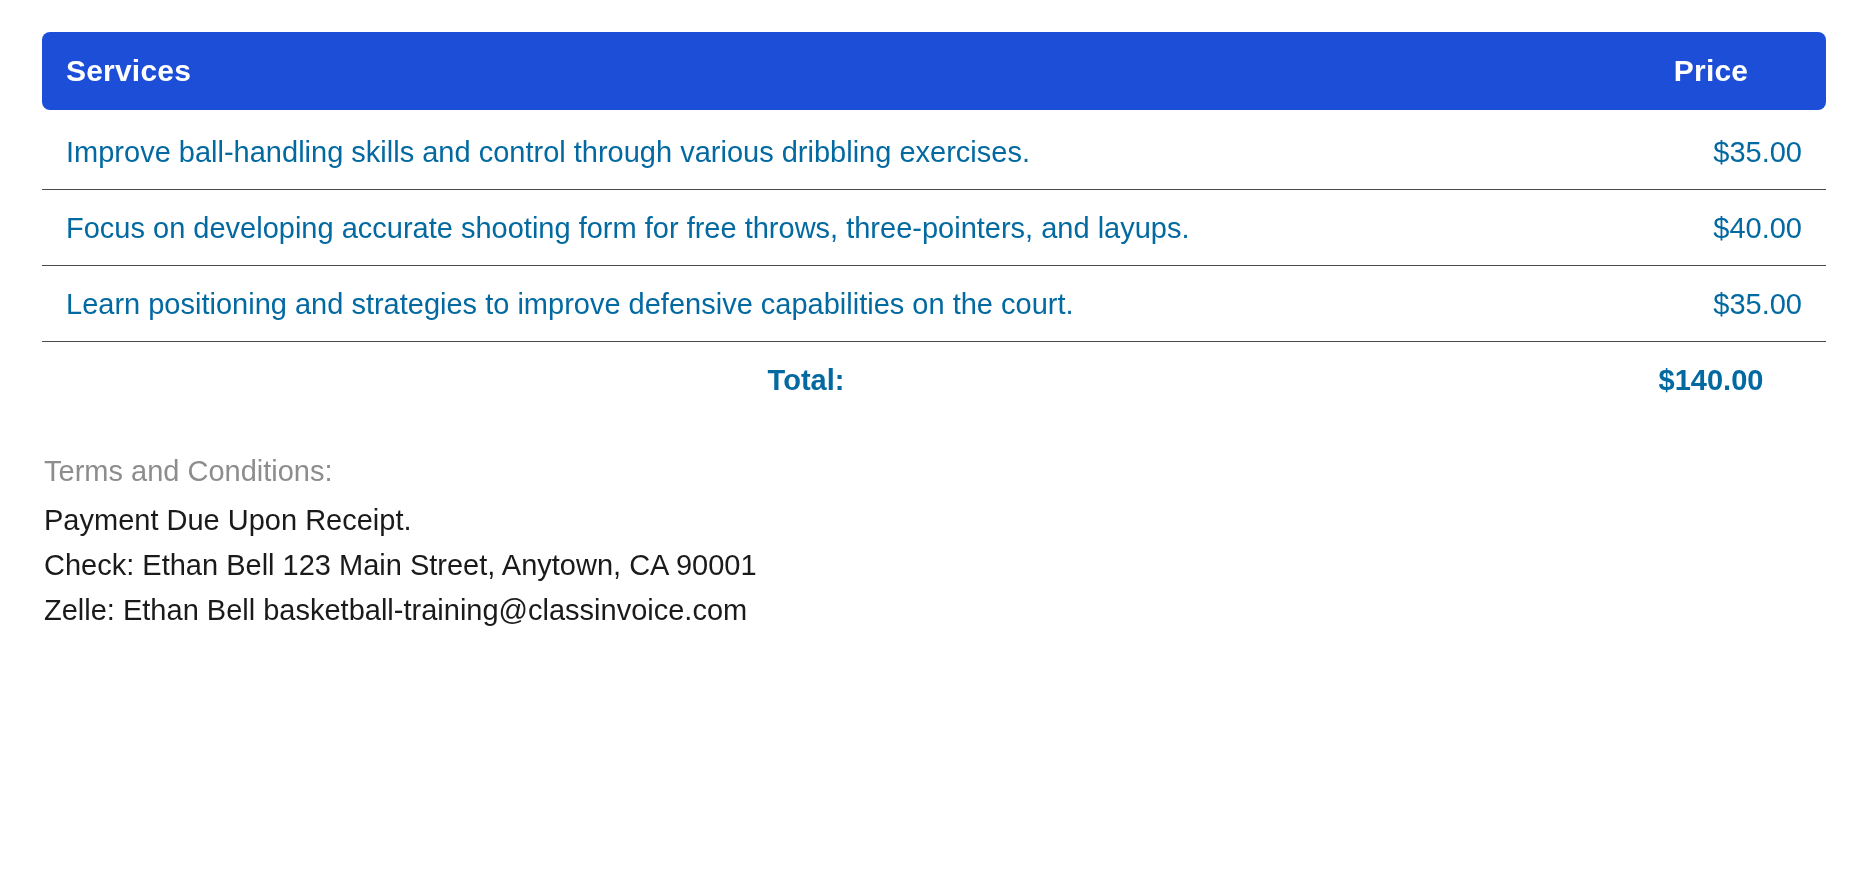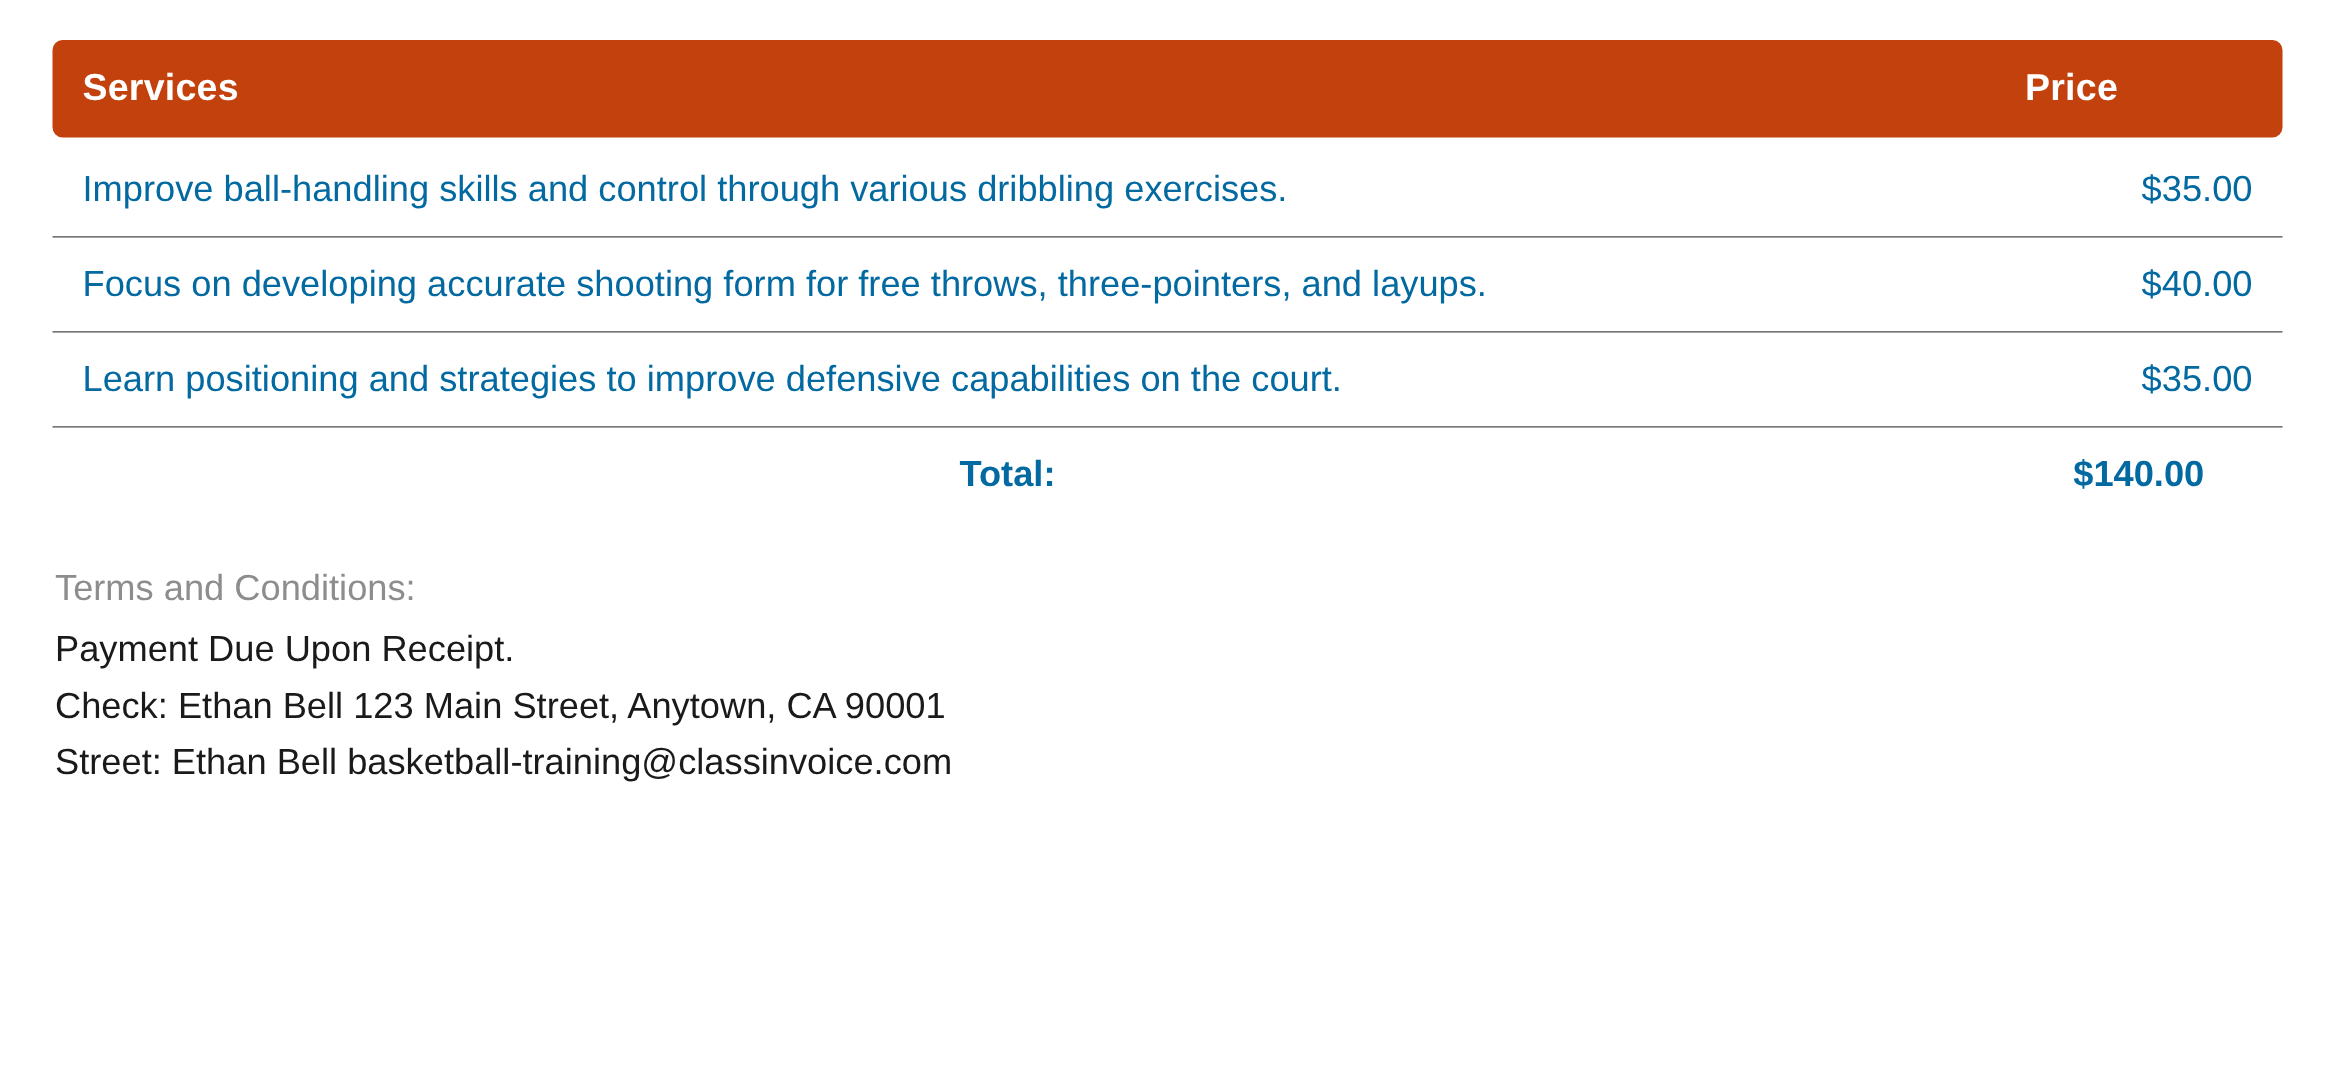--- a/index.html
+++ b/index.html
@@ -24,30 +24,30 @@
   
   .services-table {
     width: 100%;
     border-collapse: collapse;
     table-layout: fixed;
   }
   .services-table col.desc { width: auto; }
   .services-table col.price { width: 230px; }
 
   .table-head th {
-    background: #c2410c;
+    background: #1d4ed8;
     color: #ffffff;
     font-size: 30px;
     font-weight: bold;
     padding: 22px 24px;
     text-align: left;
     letter-spacing: 0.2px;
   }
   .table-head th.price-head {
-    text-align: left;
+    text-align: center;
     margin-top: 20px;
   }
   .table-head th:first-child {
     border-top-left-radius: 8px;
     border-bottom-left-radius: 8px;
   }
   .table-head th:last-child {
     border-top-right-radius: 8px;
     border-bottom-right-radius: 8px;
   }
@@ -133,16 +133,16 @@
         <td class="total-label">Total:</td>
         <td class="total-value">$140.00</td>
       </tr>
     </tbody>
   </table>
 
   <div class="terms">
     <div class="terms-title">Terms and Conditions:</div>
     <div class="terms-line">Payment Due Upon Receipt.</div>
     <div class="terms-line">Check: Ethan Bell 123 Main Street, Anytown, CA 90001</div>
-    <div class="terms-line">Street: Ethan Bell basketball-training@classinvoice.com</div>
+    <div class="terms-line">Zelle: Ethan Bell basketball-training@classinvoice.com</div>
   </div>
 
 </div>
 
 </body></html>

